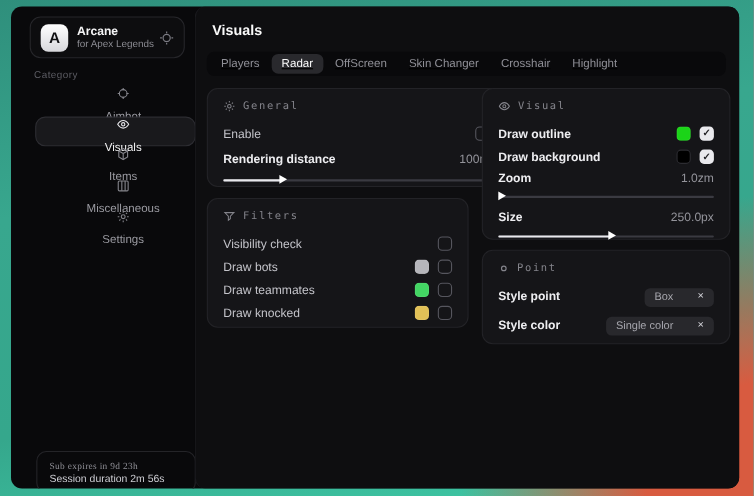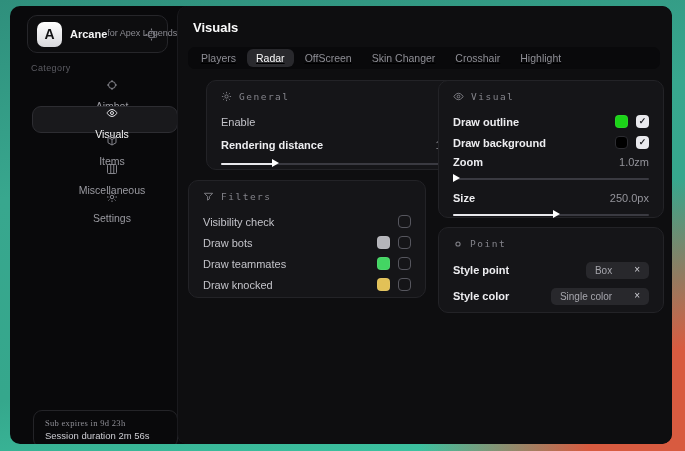--- a/index.html
+++ b/index.html
@@ -16,21 +16,21 @@
   }
   
   .sidebar{position:absolute;left:0;top:0;width:167px;height:100%;}
   .app-card{
     position:absolute;left:17px;top:9px;width:141px;height:38px;
     border:1px solid #26262a;border-radius:10px;background:#0d0d0f;
     display:flex;align-items:center;gap:8px;padding:0 9px;box-sizing:border-box;
   }
   .logo{width:25px;height:25px;border-radius:7px;background:linear-gradient(180deg,#ffffff,#d8d8dc);
     display:flex;align-items:center;justify-content:center;font-weight:bold;font-size:14px;color:#101012;flex:0 0 auto;}
-  .app-names{display:flex;flex-direction:row;line-height:1.15;min-width:0;}
+  .app-names{display:flex;flex-direction:column;line-height:1.15;min-width:0;}
   .app-title{font-size:11px;font-weight:bold;color:#f4f4f5;}
   .app-sub{font-size:9px;color:#8b8b92;white-space:nowrap;}
   .app-card .icon-btn{margin-left:auto;color:#7c7c84;display:flex;}
   .category{position:absolute;left:21px;top:57px;font-size:9px;color:#5c5c63;letter-spacing:.4px;}
   .nav-item{
     position:absolute;left:22px;width:146px;height:27px;box-sizing:border-box;
     display:flex;align-items:center;gap:9px;padding-left:14px;border-radius:9px;
     color:#9a9aa1;font-size:10.5px;cursor:default;flex-direction:column;
   }
   .nav-item .nav-ic{color:#85858c;display:flex;}
@@ -53,21 +53,21 @@
     position:absolute;left:10px;top:41px;width:472px;height:22px;box-sizing:border-box;
     background:#09090b;border-radius:7px;display:flex;align-items:center;gap:2px;padding:0 4px;text-decoration:underline;
   }
   .tab{padding:3px 9px;font-size:10.5px;color:#8e8e95;border-radius:6px;white-space:nowrap;cursor:default;}
   .tab.selected{background:#29292d;color:#fafafa;}
   
   .card{
     position:absolute;background:#151518;border:1px solid #232327;border-radius:10px;
     padding:10px 14px;box-sizing:border-box;
   }
-  .card-general{left:28px;top:74px;width:272px;height:90px;}
+  .card-general{left:10px;top:74px;width:272px;height:90px;}
   .card-filters{left:10px;top:174px;width:238px;height:118px;}
   .card-visual{left:260px;top:74px;width:226px;height:138px;}
   .card-point{left:260px;top:221px;width:226px;height:86px;}
   .card-head{
     display:flex;align-items:center;gap:7px;color:#84848b;
     font-family:"DejaVu Sans Mono",monospace;font-size:9.5px;letter-spacing:1.5px;
     margin-bottom:9px;
   }
   .card-head .hd-ic{display:flex;color:#84848b;}
   .row{display:flex;align-items:center;justify-content:space-between;min-height:21px;}

